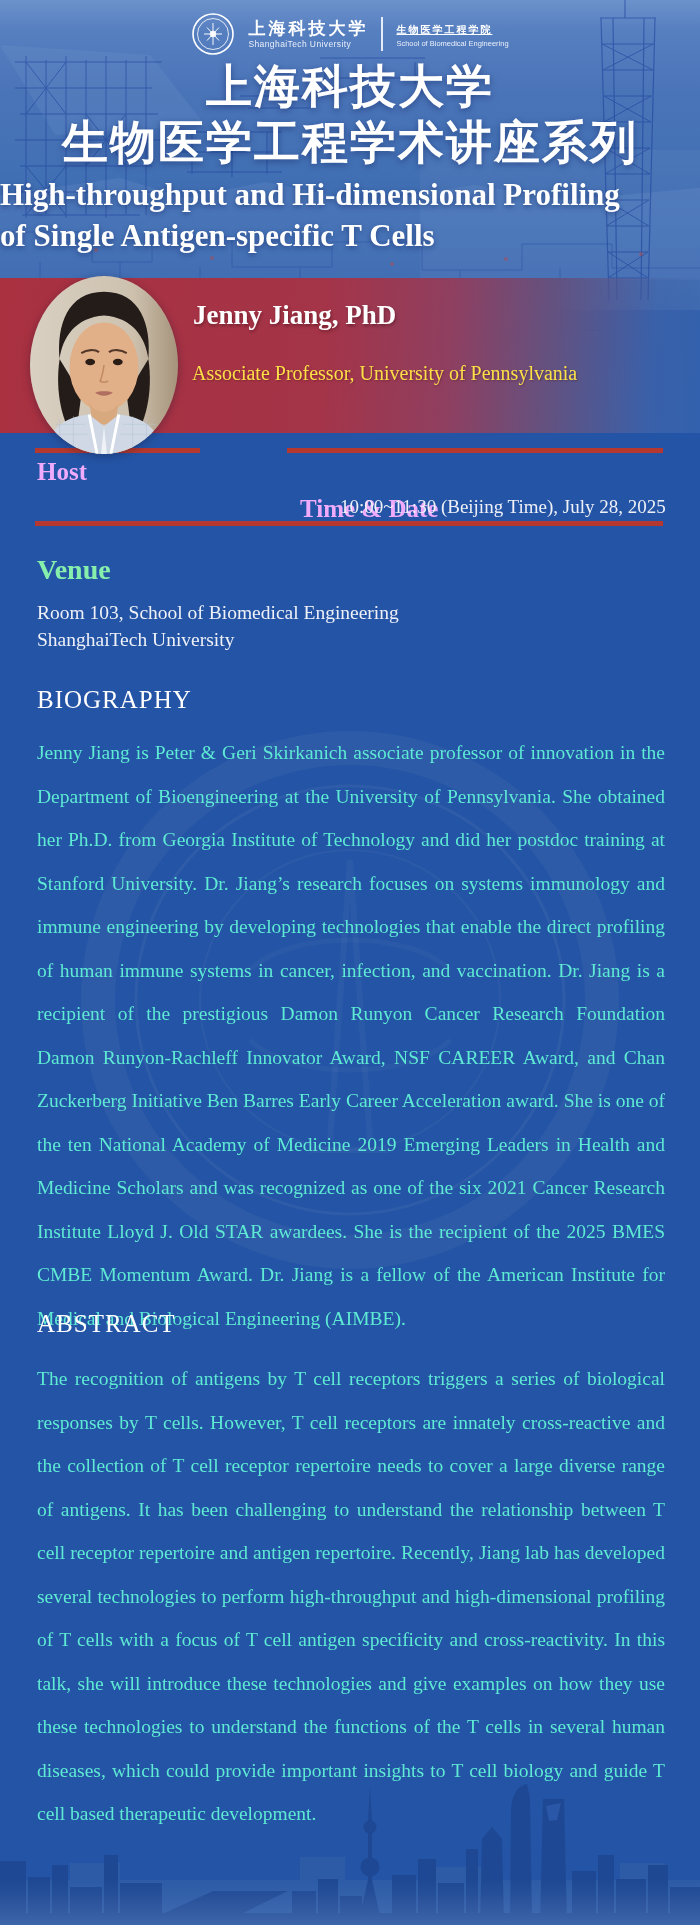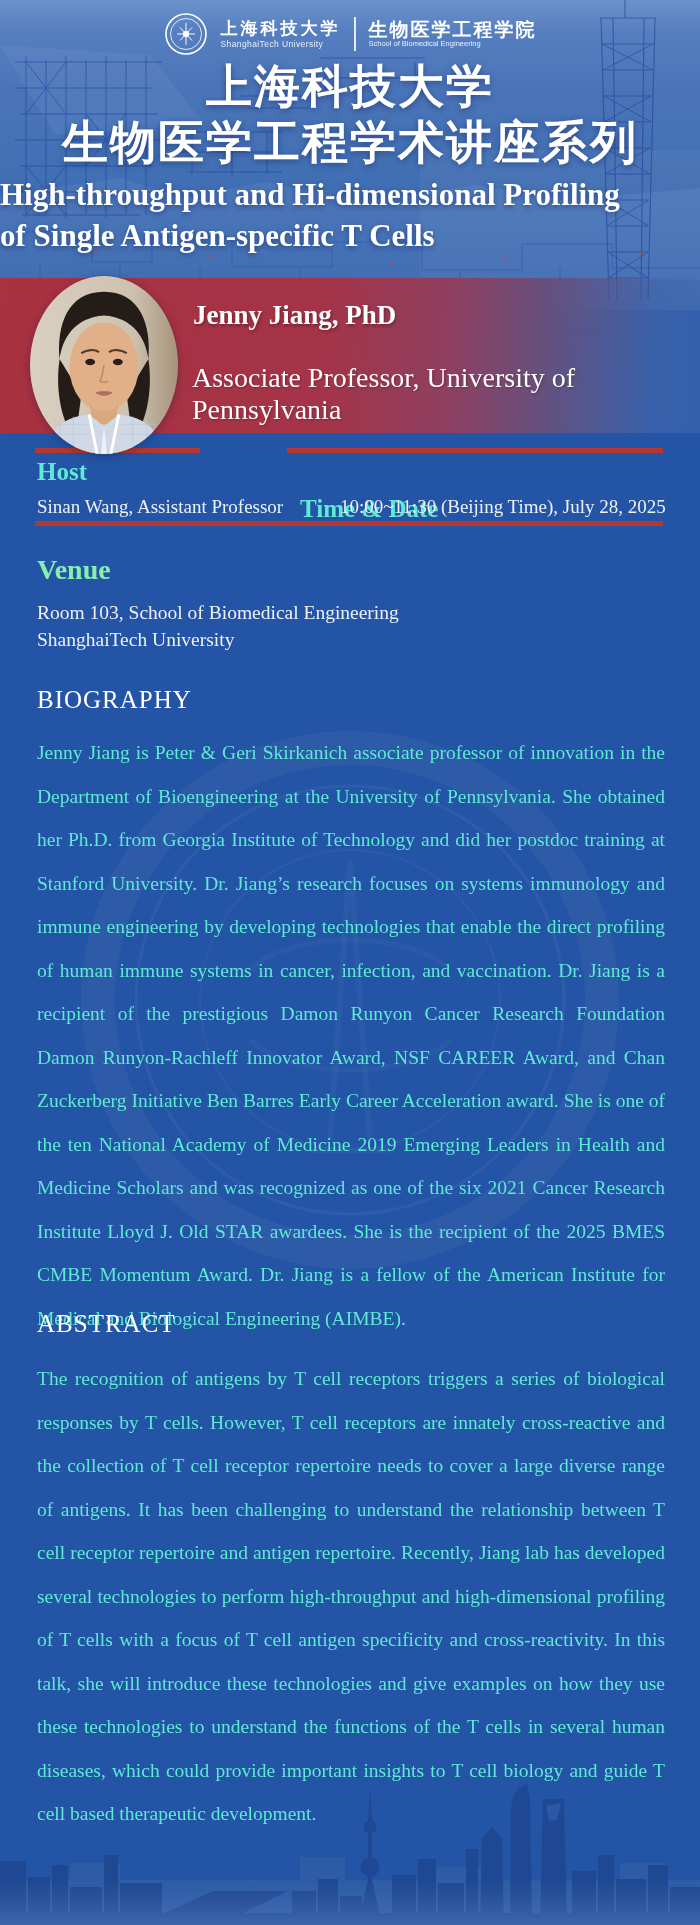--- a/index.html
+++ b/index.html
@@ -16,52 +16,52 @@
   }
   .sketch{position:absolute;top:0;left:0;}
   
   .top-header{
     position:absolute;top:8px;left:0;width:700px;height:52px;
     display:flex;align-items:center;justify-content:center;gap:13px;z-index:6;
   }
   .hdr-col{display:flex;flex-direction:column;justify-content:center;}
   .hdr-cn1{font-family:"Liberation Sans","DejaVu Sans",sans-serif;font-weight:bold;font-size:17px;letter-spacing:3px;color:#fff;line-height:20px;}
   .hdr-en1{font-family:"Liberation Sans","DejaVu Sans",sans-serif;font-size:8.5px;color:#e9effa;letter-spacing:0.4px;line-height:11px;}
-  .hdr-cn2{font-family:"Liberation Sans","DejaVu Sans",sans-serif;font-weight:bold;font-size:19px;letter-spacing:2px;color:#fff;line-height:19px;}
+  .hdr-cn2{font-family:"Liberation Sans","DejaVu Sans",sans-serif;font-weight:bold;font-size:10px;letter-spacing:2px;color:#fff;line-height:19px;text-decoration:underline;}
   .hdr-en2{font-family:"Liberation Sans","DejaVu Sans",sans-serif;font-size:7.5px;color:#e9effa;line-height:10px;}
   .hdr-divider{width:2px;height:34px;background:rgba(255,255,255,0.85);}
   
   .title-cn{position:absolute;left:0;width:700px;text-align:center;z-index:6;
     font-size:46px;font-weight:bold;color:#fff;letter-spacing:2px;
     text-shadow:0 2px 6px rgba(20,40,100,0.55);}
   .title-cn1{top:56px;}
   .title-cn2{top:112px;}
   .title-en{position:absolute;top:174px;left:0;width:700px;text-align:left;z-index:6;
     font-size:31px;font-weight:bold;color:#fff;line-height:41px;
     text-shadow:0 2px 5px rgba(20,40,100,0.55);}
   
   .banner{
     position:absolute;top:278px;left:0;width:700px;height:155px;z-index:4;
     background:linear-gradient(93deg,#a93140 0%,#a43448 46%,#8f3f60 64%,#64517f 78%,rgba(70,96,164,0.35) 93%,rgba(70,96,164,0.06) 100%);
   }
   .speaker-name{position:absolute;left:193px;top:300px;z-index:7;
     font-size:27px;font-weight:bold;color:#fff;text-shadow:1px 2px 3px rgba(60,10,20,0.45);}
   .speaker-aff{position:absolute;left:192px;top:362px;z-index:7;
-    font-size:28px;color:#ffffff;text-shadow:1px 1px 2px rgba(60,10,20,0.35);}
+    font-size:20px;color:#fde047;text-shadow:1px 1px 2px rgba(60,10,20,0.35);}
   .speaker-photo{
     position:absolute;left:30px;top:276px;width:148px;height:178px;z-index:8;
     border-radius:50%;overflow:hidden;box-shadow:0 2px 8px rgba(20,20,50,0.35);
   }
   .speaker-photo svg{display:block;width:100%;height:100%;}
   
   .red-rule{position:absolute;height:5px;background:#b43830;z-index:5;}
   .rule-host{left:35px;top:448px;width:165px;}
   .rule-time{left:287px;top:448px;width:376px;}
   .rule-bottom{left:35px;top:521px;width:628px;}
-  .detail-heading{position:absolute;z-index:5;font-size:25px;font-weight:bold;color:#5eead4;}
+  .detail-heading{position:absolute;z-index:5;font-size:25px;font-weight:bold;color:#f0abfc;}
   .host-heading{left:37px;top:458px;}
   .time-heading{left:300px;top:458px;margin-top:37px;}
   .detail-value{position:absolute;z-index:5;font-size:19px;color:#eef1f8;}
   .host-value{left:37px;top:496px;}
   .time-value{left:300px;top:496px;margin-left:40px;}
   
   .venue-heading{position:absolute;left:37px;top:554px;font-size:28px;font-weight:bold;color:#86efac;z-index:5;}
   .venue-line{position:absolute;left:37px;font-size:19.5px;color:#eef1f8;z-index:5;}
   .venue-l1{top:602px;}
   .venue-l2{top:629px;}
@@ -171,21 +171,20 @@
         <path d="M20 160 H58 M92 160 H132 M26 150 H56 M94 150 H128"></path>
         <path d="M30 144 V180 M44 142 V180 M104 142 V180 M118 144 V180"></path>
       </g>
     </svg>
   </div>
 
   <div class="red-rule rule-host"></div>
   <div class="red-rule rule-time"></div>
   <div class="red-rule rule-bottom"></div>
   <div class="detail-heading host-heading">Host</div>
-  <div class="detail-value host-value">Sinan Wang, Assistant Professor</div>
   <div class="detail-heading time-heading">Time &amp; Date</div>
   <div class="detail-value time-value">10:00~11:30 (Beijing Time), July 28, 2025</div>
 
   <div class="venue-heading">Venue</div>
   <div class="venue-line venue-l1">Room 103, School of Biomedical Engineering</div>
   <div class="venue-line venue-l2">ShanghaiTech University</div>
 
   <svg class="watermark" width="560" height="560" viewBox="0 0 560 560">
     <g fill="none" stroke="#ffffff">
       <circle cx="280" cy="280" r="252" stroke-width="34" opacity="0.045"></circle>

